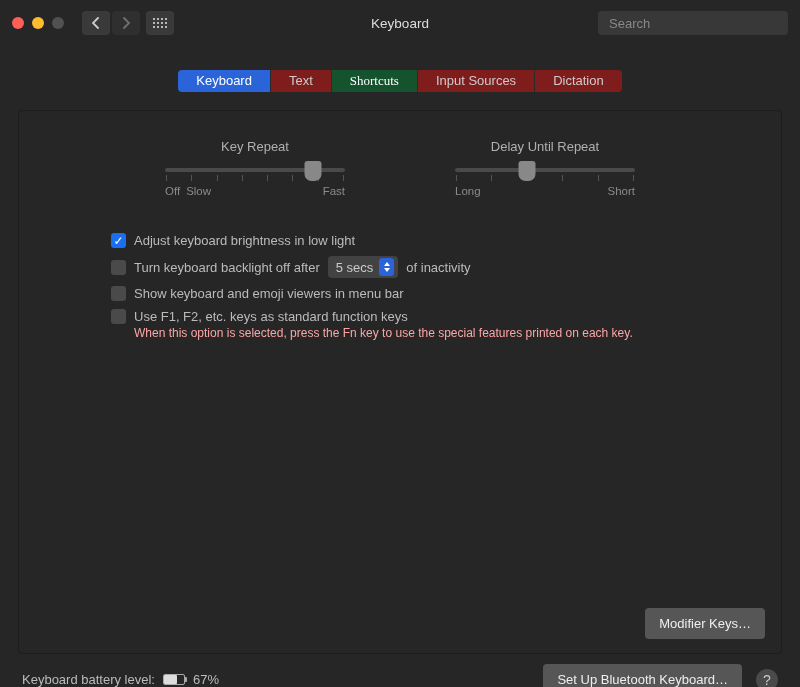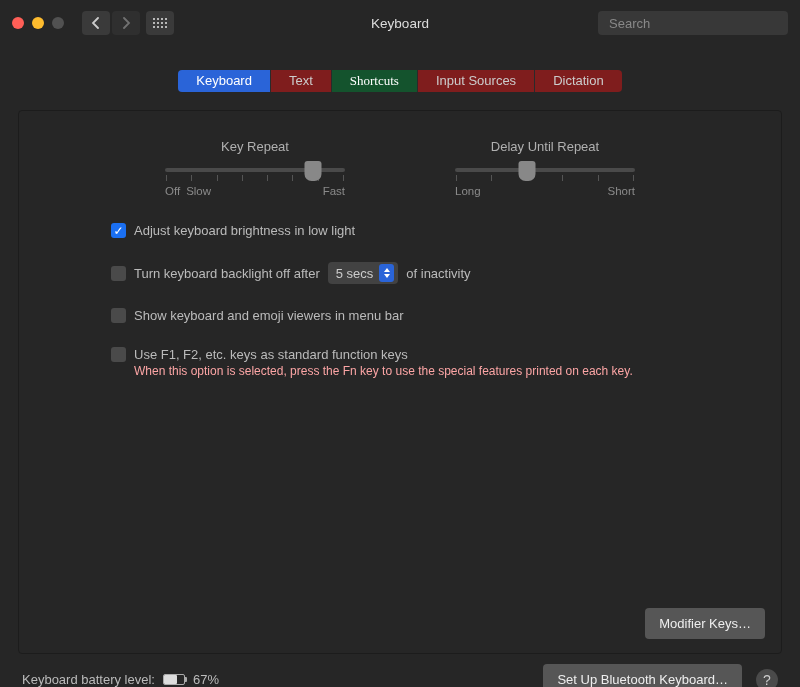--- a/index.html
+++ b/index.html
@@ -31,30 +31,30 @@
     .tabs { display: flex; justify-content: center; margin-top: 24px; }
     .tab-seg { display: flex; border-radius: 4px; overflow: hidden; }
     .tab { padding: 3px 18px; font-size: 13px; background: #7f1d1d; color: #ccc; border-right: 1px solid #2a2a2a; cursor: default; }
     .tab:last-child { border-right: none; }
     .tab.active { background: #2a64d8; color: #fff; }
     .tab.highlighted { background: #14532d; color: #fff; font-family: Liberation Serif, serif; }
     
     .panel { padding: 18px 18px 0 18px; }
     .panel-inner { border: 1px solid #1c1c1c; border-radius: 4px; padding: 28px 20px 14px 20px; min-height: 544px; position: relative; }
     
-    .sliders-row { display: flex; justify-content: center; gap: 110px; margin-bottom: 26px; }
+    .sliders-row { display: flex; justify-content: center; gap: 110px; margin-bottom: 36px; }
     .slider-col { display: flex; flex-direction: column; align-items: center; }
     .slider-label { font-size: 13px; color: #b0b0b0; margin-bottom: 14px; }
     .slider-track { width: 180px; height: 4px; background: #4a4a4a; border-radius: 2px; position: relative; }
     .slider-thumb { position: absolute; top: -7px; width: 17px; height: 20px; background: #888; border-radius: 3px 3px 7px 7px; transform: translateX(-50%); }
     .slider-ticks { display: flex; justify-content: space-between; width: 180px; margin-top: 3px; padding: 0 1px; }
     .slider-ticks span { width: 1px; height: 6px; background: #555; }
     .slider-legend { display: flex; justify-content: space-between; width: 180px; margin-top: 4px; font-size: 11.5px; color: #8a8a8a; }
     
-    .opts { padding-left: 72px; display: flex; flex-direction: column; gap: 24px; }
+    .opts { padding-left: 72px; display: flex; flex-direction: column; gap: 8px; }
     .opt-row { display: flex; align-items: center; gap: 8px; font-size: 13px; }
     .checkbox { width: 15px; height: 15px; border-radius: 3px; background: #4a4a4a; display: flex; align-items: center; justify-content: center; flex-shrink: 0; }
     .checkbox.checked { background: #1a6ff1; }
     .checkbox.checked::after { content: "✓"; color: #fff; font-size: 12px; line-height: 1; }
     .opt-row label { color: #bbb; }
     
     .dropdown { background: #424242; border-radius: 4px; padding: 2px 4px 2px 8px; font-size: 13px; display: flex; align-items: center; gap: 6px; }
     .dd-arrows { width: 15px; height: 18px; background: #2a64d8; border-radius: 3px; display: flex; flex-direction: column; align-items: center; justify-content: center; gap: 0; }
     .dd-arrows::before { content: ""; border-left: 3px solid transparent; border-right: 3px solid transparent; border-bottom: 4px solid #fff; }
     .dd-arrows::after { content: ""; border-left: 3px solid transparent; border-right: 3px solid transparent; border-top: 4px solid #fff; margin-top: 2px; }

